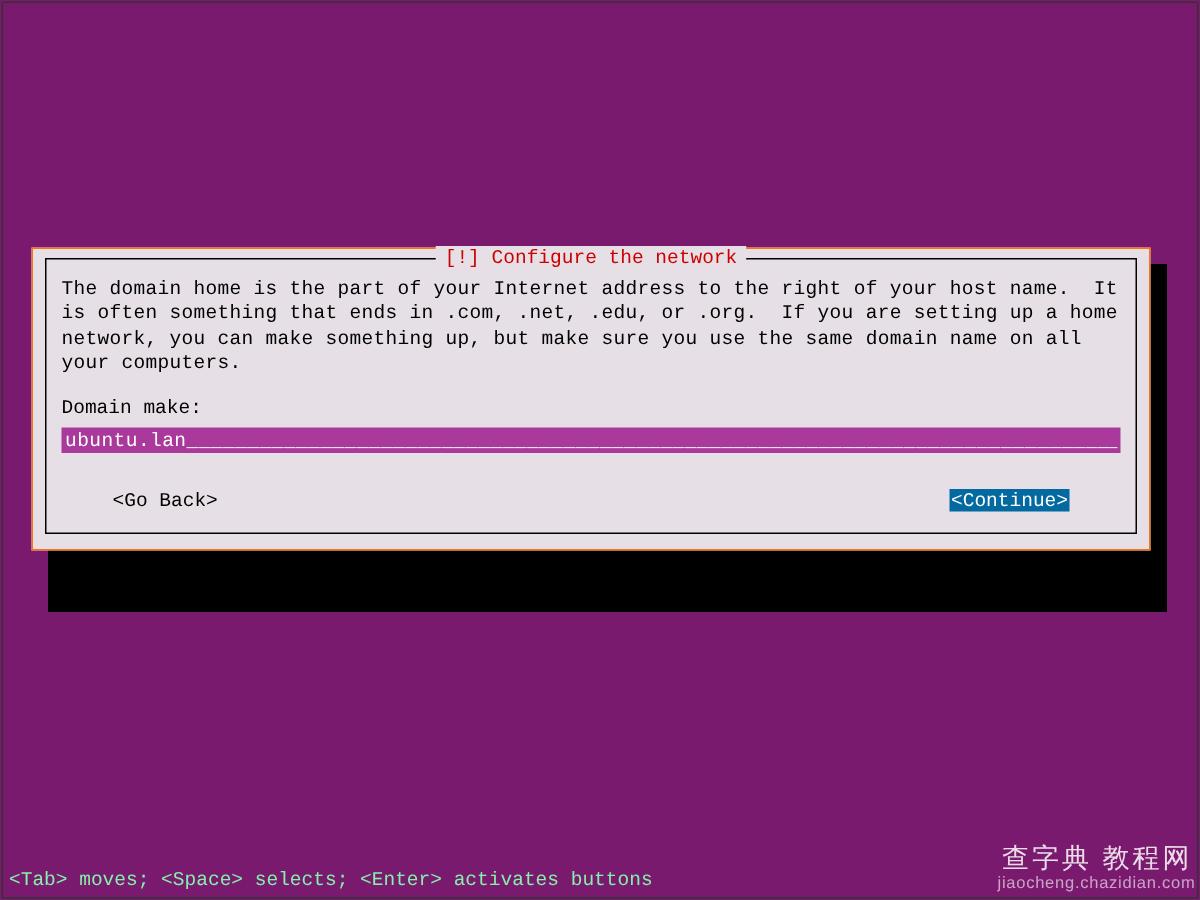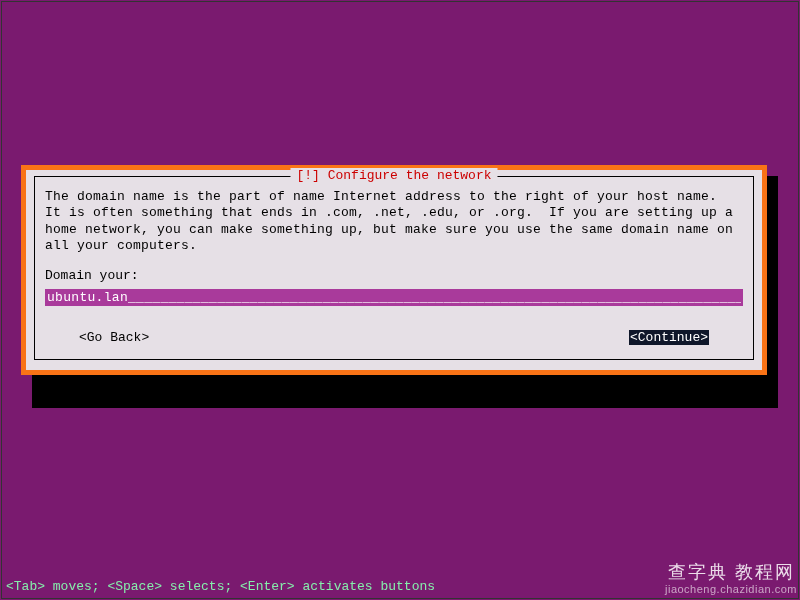--- a/index.html
+++ b/index.html
@@ -26,21 +26,21 @@
       width: 746px;
       height: 232px;
       background: #000;
     }
     .dialog {
       position: absolute;
       left: 21px;
       top: 165px;
       width: 746px;
       background: #e6e0e6;
-      border: 5px solid #f97316;
+      border: 1px solid #f97316;
       padding: 6px 8px 10px 8px;
     }
     .dialog-inner {
       position: relative;
       border: 1px solid #000;
       padding: 12px 10px 14px 10px;
     }
     .dialog-title {
       position: absolute;
       top: -9px;
@@ -79,21 +79,21 @@
       display: flex;
       justify-content: space-between;
       margin-top: 24px;
       padding: 0 34px 0 34px;
     }
     .btn-go-back {
       color: #000;
       cursor: pointer;
     }
     .btn-continue {
-      background: #0f172a;
+      background: #0369a1;
       color: #fff;
       cursor: pointer;
       padding: 0 1px;
     }
     .status-bar {
       position: absolute;
       left: 6px;
       bottom: 6px;
       color: #86efac;
       white-space: nowrap;
@@ -122,23 +122,23 @@
 <body>
 
 <div class="frame-border"></div>
 
 <div class="dialog-shadow"></div>
 
 <div class="dialog">
   <div class="dialog-inner">
     <span class="dialog-title">[!] Configure the network</span>
 
-    <div class="body-text">The domain name is the part of name Internet address to the right of your host name.  It is often something that ends in .com, .net, .edu, or .org.  If you are setting up a home network, you can make something up, but make sure you use the same domain name on all your computers.</div>
+    <div class="body-text">The domain home is the part of your Internet address to the right of your host name.  It is often something that ends in .com, .net, .edu, or .org.  If you are setting up a home network, you can make something up, but make sure you use the same domain name on all your computers.</div>
 
-    <div class="field-label">Domain your:</div>
+    <div class="field-label">Domain make:</div>
 
     <input class="input-line" type="text" value="ubuntu.lan_______________________________________________________________________________" style="">
 
     <div class="button-row">
       <span class="btn-go-back">&lt;Go Back&gt;</span>
       <span class="btn-continue">&lt;Continue&gt;</span>
     </div>
   </div>
 </div>
 

